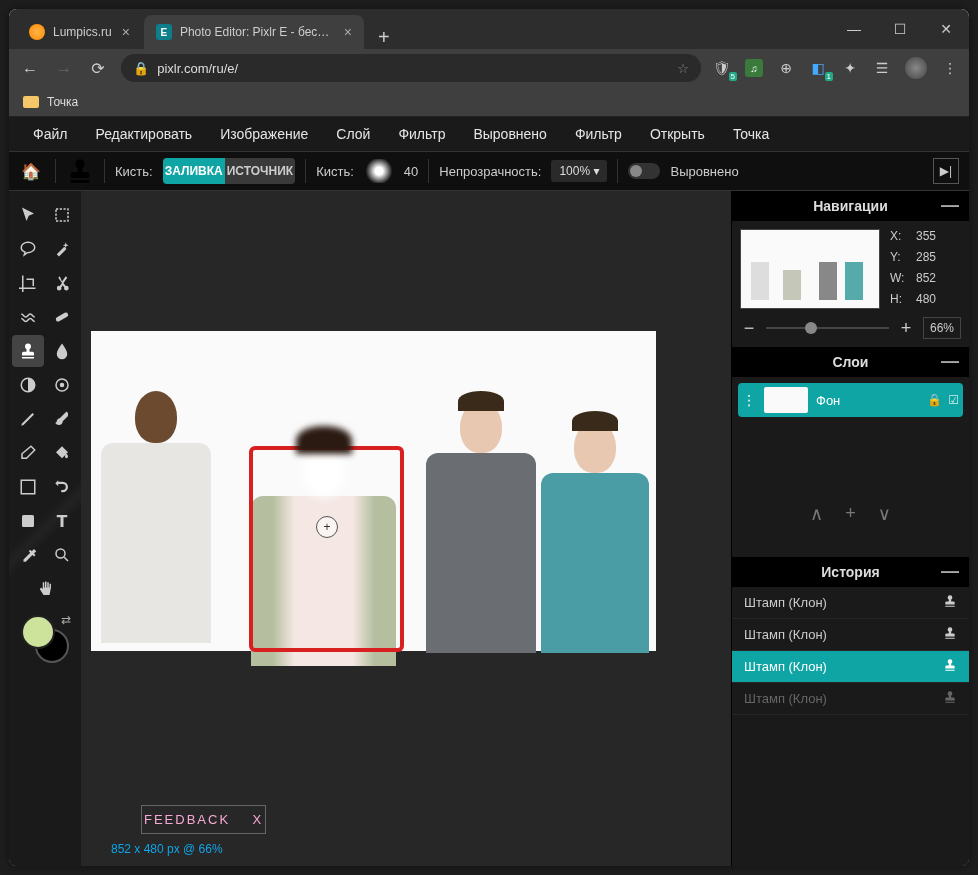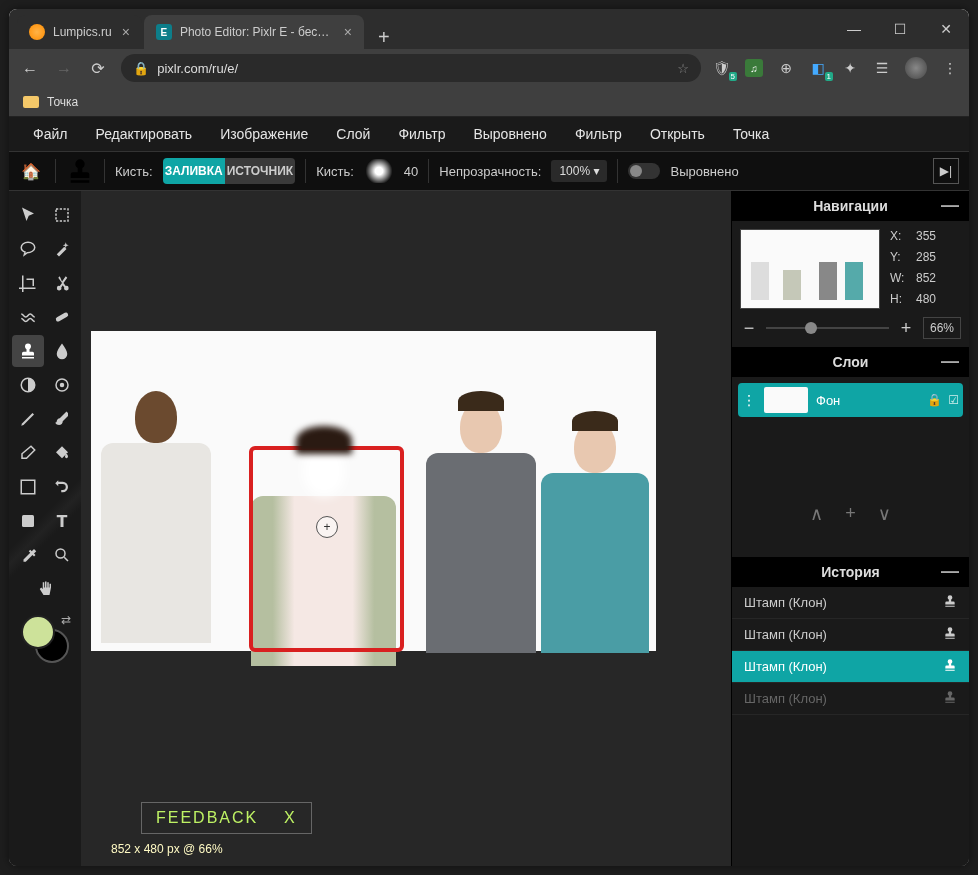--- a/index.html
+++ b/index.html
@@ -78,22 +78,22 @@
 .p2 .body { height: 170px; background: linear-gradient(90deg, #b5bfa0 15%, #f5e8e4 30%, #f5e8e4 70%, #b5bfa0 85%); }
 .p3 .head { background: #e8c8b0; }
 .p3 .body { height: 200px; background: #6a6d72; }
 .p4 .head { background: #e8c8b0; }
 .p4 .body { height: 180px; background: #4a9da5; }
 .hair { width: 46px; height: 20px; background: #3a2a1a; border-radius: 50% 50% 0 0; margin: 0 auto; margin-bottom: -10px; position: relative; z-index: 1; }
 .p2 .hair { background: #2a1a12; width: 56px; height: 28px; filter: blur(3px); }
 .sel-box { position: absolute; border: 4px solid #d92020; left: 158px; top: 115px; width: 155px; height: 206px; border-radius: 6px; }
 .cursor-plus { position: absolute; left: 225px; top: 185px; width: 22px; height: 22px; border: 1px solid #555; border-radius: 50%; background: rgba(255,255,255,0.5); display: flex; align-items: center; justify-content: center; font-size: 12px; color: #333; }
 
-.feedback { position: absolute; bottom: 32px; left: 60px; border: 1px solid #666; color: #bef264; font-size: 16px; letter-spacing: 2px; padding: 6px 14px; }
-.status { position: absolute; bottom: 10px; left: 30px; color: #fef9c3; font-size: 12px; }
+.feedback { position: absolute; bottom: 32px; left: 60px; border: 1px solid #666; color: #f9a8d4; font-size: 13px; letter-spacing: 2px; padding: 6px 2px; }
+.status { position: absolute; bottom: 10px; left: 30px; color: #0ea5e9; font-size: 12px; }
 
 
 .panels { width: 238px; background: #1a1a1a; display: flex; flex-direction: column; border-left: 1px solid #000; }
 .panel-hdr { height: 30px; background: #000000; display: flex; align-items: center; justify-content: center; color: #ddd; font-weight: bold; font-size: 14px; position: relative; border-bottom: 1px solid #000; }
 .panel-hdr .minus { position: absolute; right: 10px; color: #aaa; font-size: 18px; }
 
 .nav-panel { padding: 8px; }
 .nav-row { display: flex; gap: 10px; }
 .nav-thumb { width: 140px; height: 80px; background: #fafafa; border: 1px solid #444; position: relative; }
 .nav-thumb .mini { position: absolute; bottom: 8px; width: 18px; height: 38px; }

